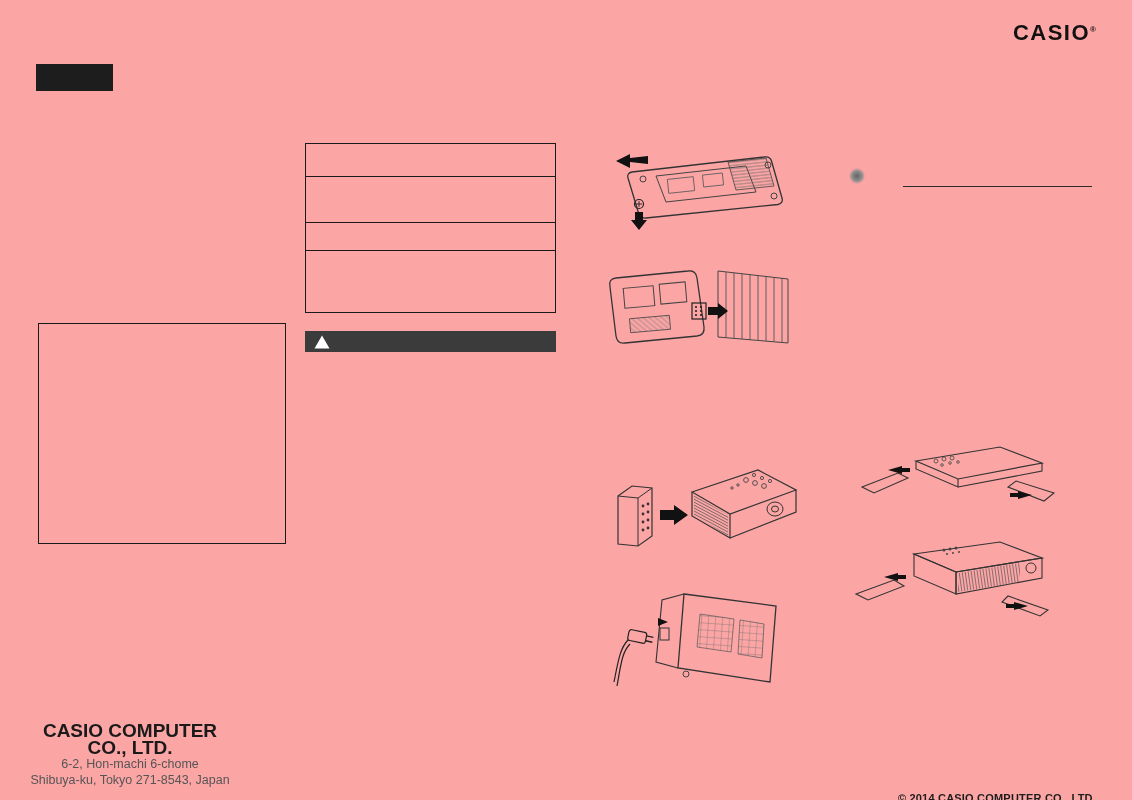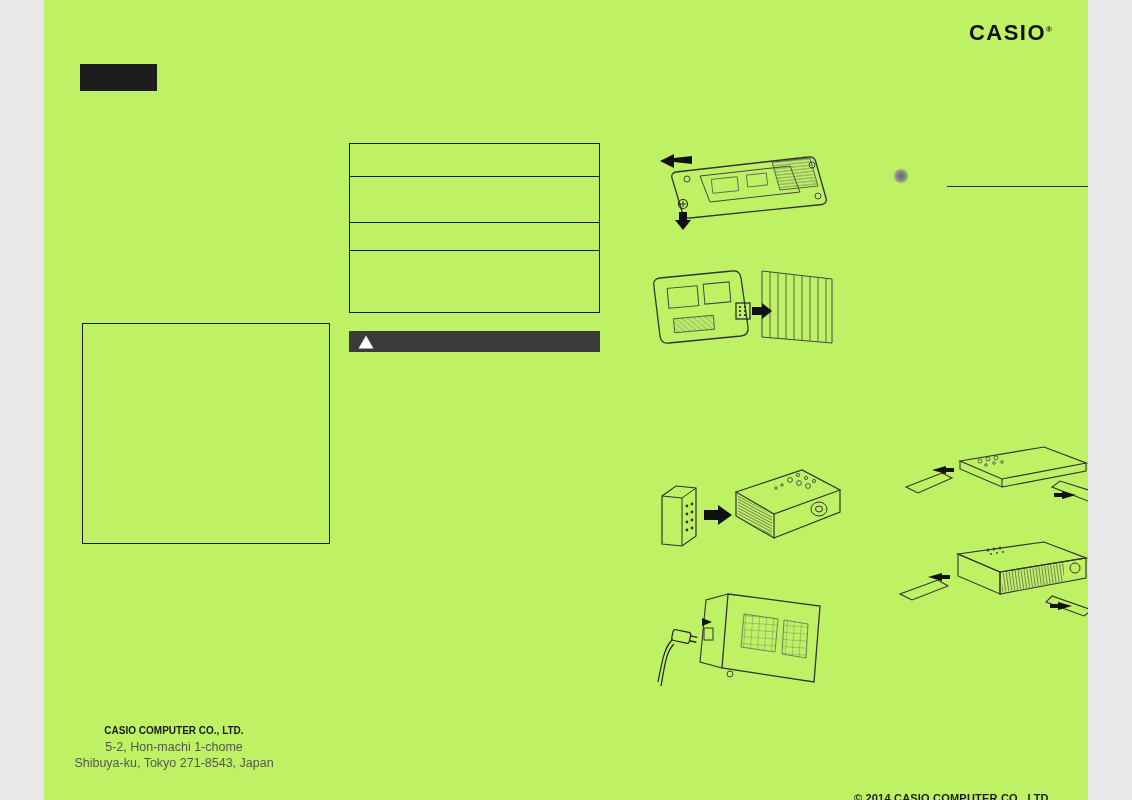--- a/index.html
+++ b/index.html
@@ -1,16 +1,16 @@
 <!DOCTYPE html>
 <html><head>
 <meta charset="utf-8">
 <style>
   html,body{margin:0;padding:0;background:#e8e8e8;font-family:"Liberation Sans",sans-serif;}
-  #page{position:relative;width:1044px;height:800px;background:#bef264;overflow:hidden;margin:0 auto;}
+  #page{position:relative;width:1132px;height:800px;background:#fca5a5;overflow:hidden;margin:0 auto;}
 
   
   .brand{position:absolute;top:20px;right:36px;font-weight:bold;font-size:22px;letter-spacing:1.5px;color:#111;}
   .brand sup{font-size:8px;letter-spacing:0;vertical-align:super;}
 
   
   .lang-block{position:absolute;left:36px;top:64px;width:77px;height:27px;background:#1d1d1d;}
 
   
   .spec-table{position:absolute;left:305px;top:143px;width:251px;border:1.2px solid #1a1a1a;box-sizing:border-box;}
@@ -34,21 +34,21 @@
   .i1{left:608px;top:148px;width:185px;height:85px;}
   .i2{left:600px;top:265px;width:190px;height:85px;}
   .i3{left:608px;top:452px;width:195px;height:110px;}
   .i4{left:612px;top:588px;width:180px;height:110px;}
   .i5{left:858px;top:435px;width:200px;height:85px;}
   .i6{left:852px;top:532px;width:200px;height:95px;}
   .illus svg{width:100%;height:100%;display:block;}
 
   
   .footer-left{position:absolute;left:24px;top:722px;width:212px;text-align:center;}
-  .footer-company{font-size:10px;font-weight:bold;color:#1a1a1a;line-height:17px;}
+  .footer-company{font-size:19px;font-weight:bold;color:#1a1a1a;line-height:17px;}
   .footer-addr{font-size:12.5px;color:#555;line-height:16px;}
   .copyright{position:absolute;right:36px;top:756px;font-size:11px;font-weight:bold;color:#1c1c1c;letter-spacing:.2px;margin-top:36px;}
 </style>
 </head>
 <body>
 
 <div id="page">
 
   <div class="brand"><span>CASIO</span><sup>®</sup></div>
 
@@ -233,19 +233,19 @@
       </g>
       <path d="M4 62 L42 48 L52 54 L16 68 Z" fill="none" stroke="#333" stroke-width="1.1"></path>
       <path d="M196 78 L156 64 L150 70 L188 84 Z" fill="none" stroke="#333" stroke-width="1.1"></path>
       <path d="M46 41 L32 45 L46 49 Z M46 43 H54 V47 H46 Z" fill="#111"></path>
       <path d="M162 70 L176 74 L162 78 Z M154 72 H162 V76 H154 Z" fill="#111"></path>
     </svg>
   </div>
 
   <div class="footer-left">
     <div class="footer-company">CASIO COMPUTER CO., LTD.</div>
-    <div class="footer-addr">5-2, Hon-machi 1-chome</div>
+    <div class="footer-addr">6-2, Hon-machi 6-chome</div>
     <div class="footer-addr">Shibuya-ku, Tokyo 271-8543, Japan</div>
   </div>
 
   <div class="copyright">© 2014 CASIO COMPUTER CO., LTD.</div>
 
 </div>
 
 </body></html>

